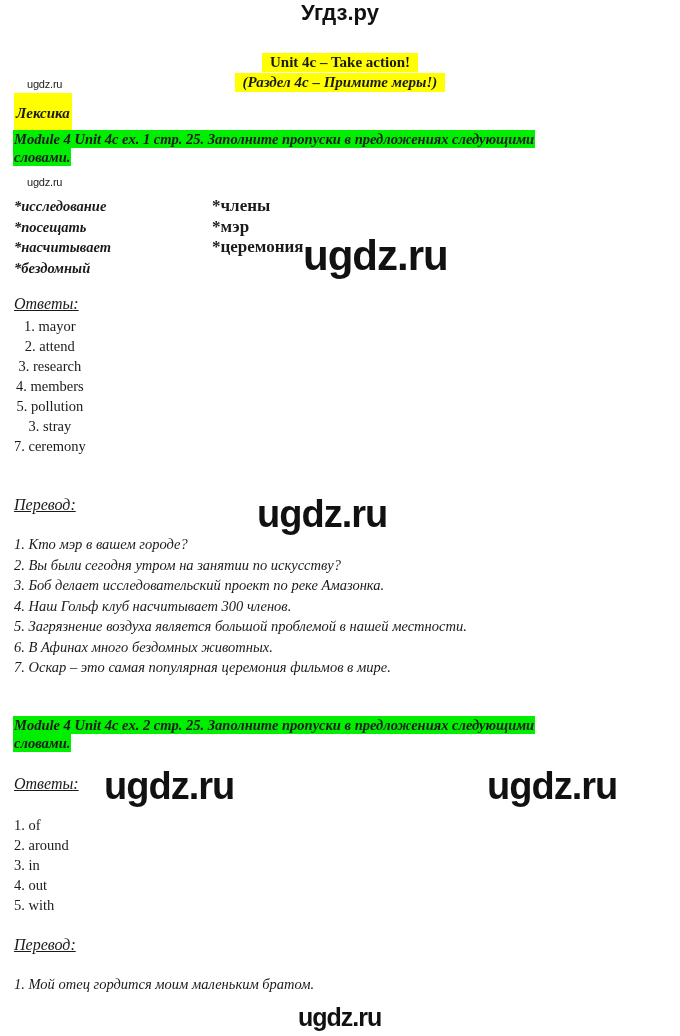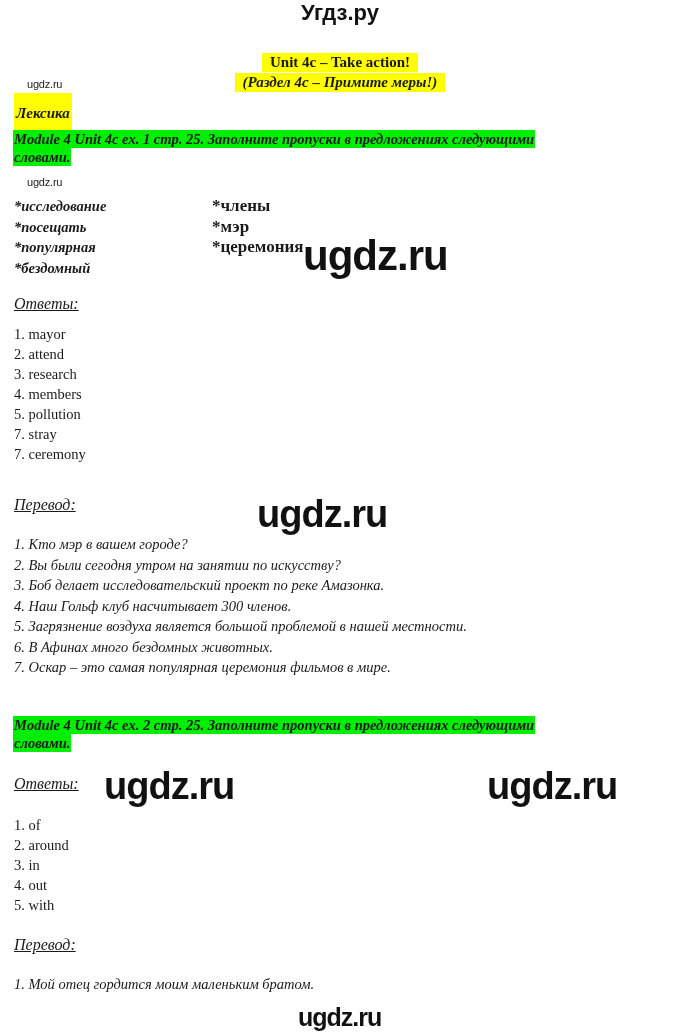--- a/index.html
+++ b/index.html
@@ -189,38 +189,38 @@
   <div class="wordbank">
     <div class="row">
       <div class="col-a">*исследование</div>
       <div class="col-b">*члены</div>
     </div>
     <div class="row">
       <div class="col-a">*посещать</div>
       <div class="col-b">*мэр</div>
     </div>
     <div class="row">
-      <div class="col-a">*популярная</div>
+      <div class="col-a">*насчитывает</div>
       <div class="col-b">*церемония</div>
     </div>
     <div class="row">
       <div class="col-a">*бездомный</div>
       <div class="col-b"></div>
     </div>
   </div>
 
   <div class="section-label" style="top:295px;">Ответы:</div>
 
-  <div class="answers" style="top:324px;">
+  <div class="answers" style="top:316px;text-align:center;">
     <div>1. mayor</div>
     <div>2. attend</div>
     <div>3. research</div>
     <div>4. members</div>
     <div>5. pollution</div>
-    <div>7. stray</div>
+    <div>3. stray</div>
     <div>7. ceremony</div>
   </div>
 
   <div class="section-label" style="top:496px;">Перевод:</div>
 
   <div class="translations" style="top:534px;">
     <div>1. Кто мэр в вашем городе?</div>
     <div>2. Вы были сегодня утром на занятии по искусству?</div>
     <div>3. Боб делает исследовательский проект по реке Амазонка.</div>
     <div>4. Наш Гольф клуб насчитывает 300 членов.</div>

